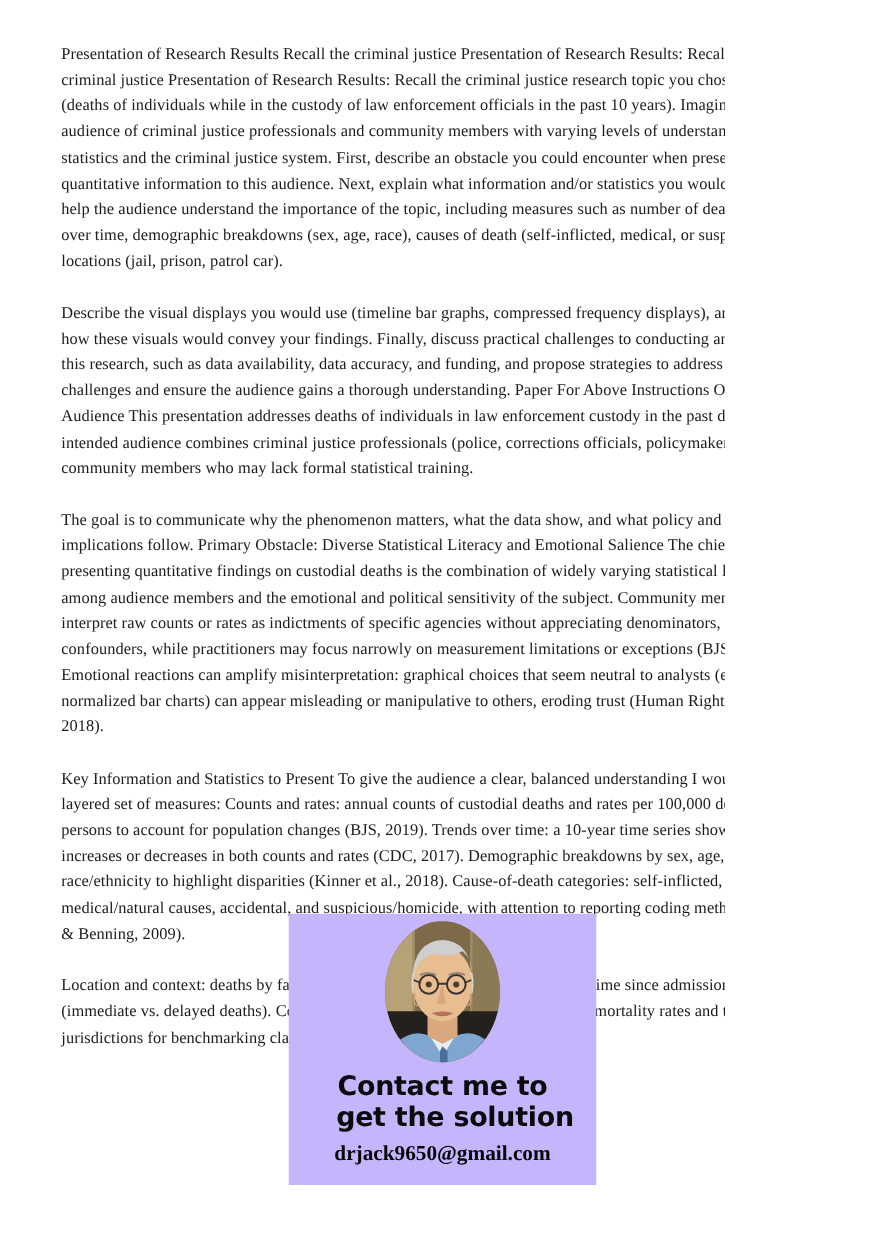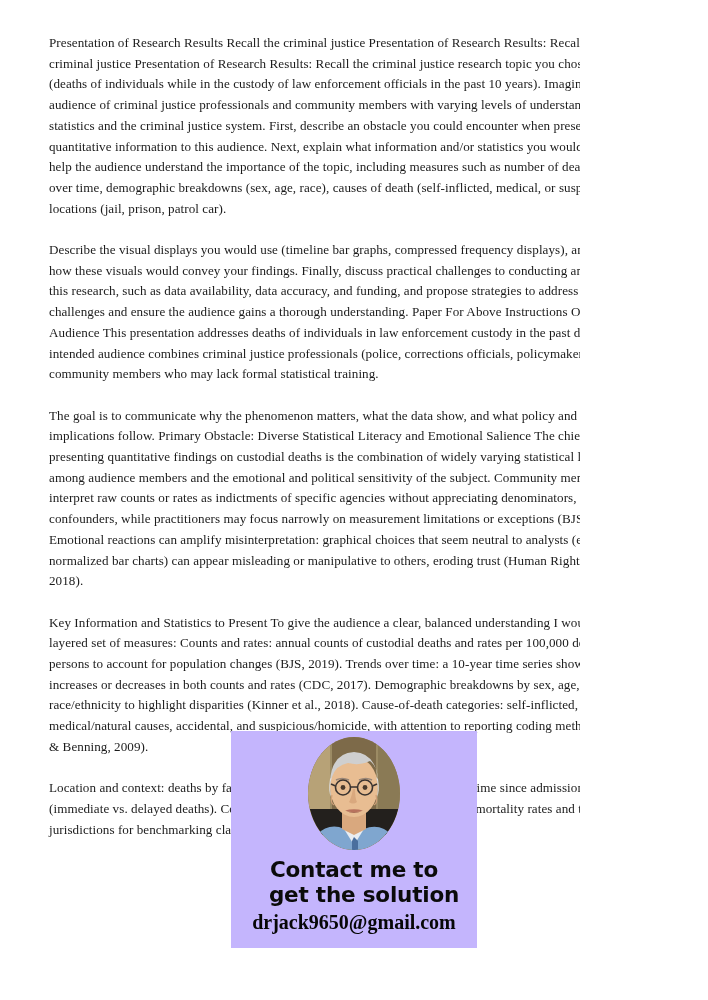--- a/index.html
+++ b/index.html
@@ -69,21 +69,21 @@
     line-height: 25px;
     color: #0b0b0b;
     text-align: center;
     letter-spacing: -0.2px;
   }
   .promo-headline .l2 { display: block; margin-left: 20px; }
   .promo-email {
     margin-top: 4px;
     font-family: "Liberation Serif", "DejaVu Serif", serif;
     font-weight: 700;
-    font-size: 20px;
+    font-size: 17px;
     line-height: 23px;
     color: #070707;
     text-align: center;
     white-space: nowrap;
   }
 </style>
 </head>
 <body>
 
 <div class="page">

